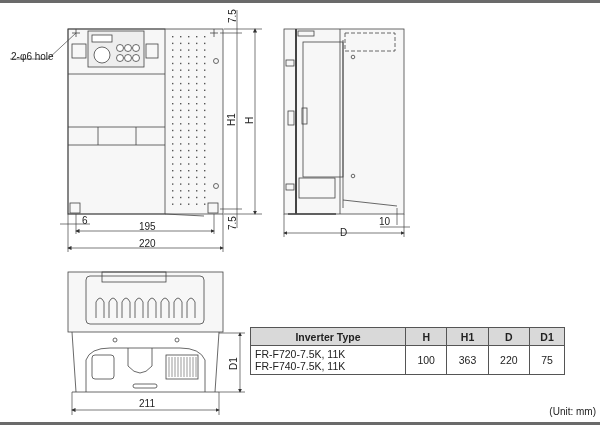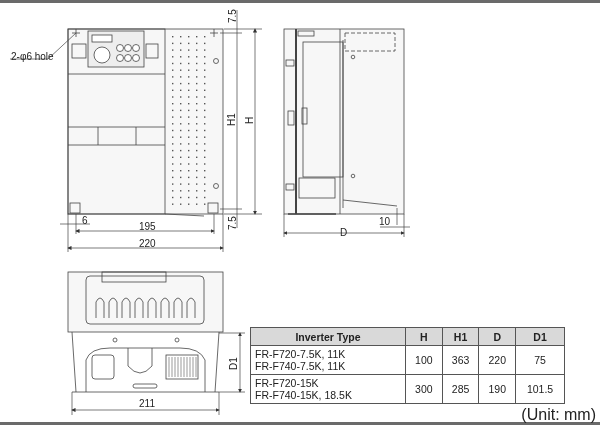--- a/index.html
+++ b/index.html
@@ -9,21 +9,21 @@
   .frame-bottom { position: absolute; left: 0; top: 422px; width: 600px; height: 3px; background: #6a6a6a; }
   svg.drawing { position: absolute; left: 0; top: 0; }
   .dim { font-size: 10px; fill: #222; font-family: "Liberation Sans", sans-serif; }
   table.spec { position: absolute; left: 250px; top: 327px; border-collapse: collapse;
                font-size: 10.5px; width: 315px; }
   table.spec th { background: #d9d9d9; font-weight: bold; border: 1px solid #555;
                   padding: 2px 4px; height: 13px; text-align: center; }
   table.spec td { border: 1px solid #555; padding: 1px 4px; text-align: center; height: 26px; }
   table.spec td.type { text-align: left; line-height: 12px; }
   table.spec td.type span { display: block; }
-  .unit { position: absolute; right: 4px; top: 406px; font-size: 16px; }
+  .unit { position: absolute; right: 4px; top: 406px; font-size: 10px; }
 </style>
 </head>
 <body>
 
 <div class="frame-top"></div>
 <div class="frame-bottom"></div>
 
 <svg class="drawing" width="600" height="425" viewBox="0 0 600 425">
   <defs>
     <marker id="arr" markerWidth="6" markerHeight="6" refX="5" refY="3" orient="auto">
@@ -320,26 +320,16 @@
     <tr>
       <td class="type">
         <span>FR-F720-7.5K, 11K</span>
         <span>FR-F740-7.5K, 11K</span>
       </td>
       <td>100</td>
       <td>363</td>
       <td>220</td>
       <td>75</td>
     </tr>
-    <tr>
-      <td class="type">
-        <span>FR-F720-15K</span>
-        <span>FR-F740-15K, 18.5K</span>
-      </td>
-      <td>300</td>
-      <td>285</td>
-      <td>190</td>
-      <td>101.5</td>
-    </tr>
   </tbody>
 </table>
 
 <div class="unit">(Unit: mm)</div>
 
 </body></html>

